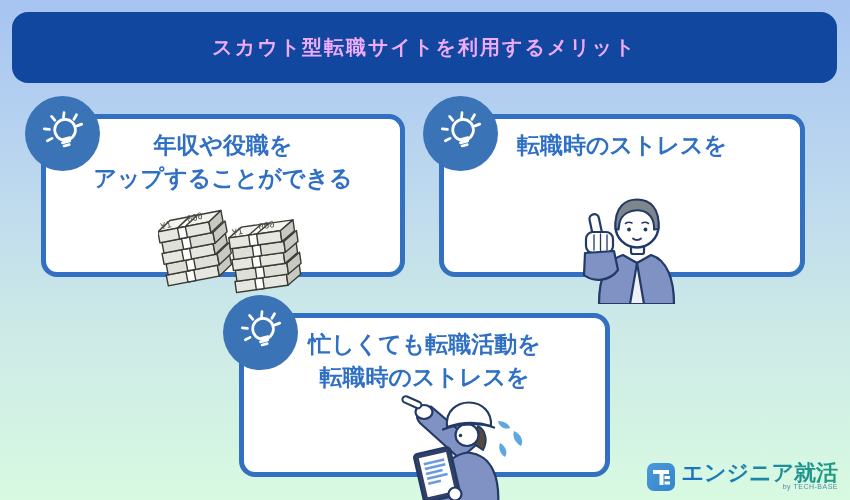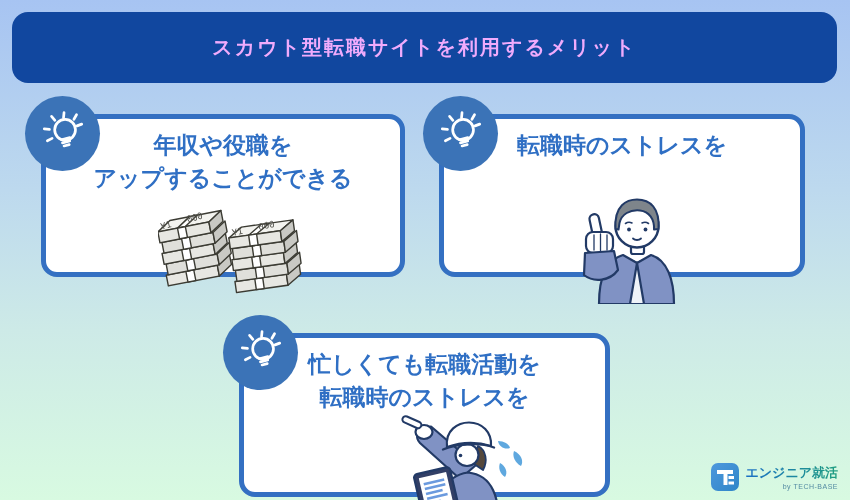--- a/index.html
+++ b/index.html
@@ -13,39 +13,39 @@
     background:#11479f; border-radius:16px;
     display:flex; align-items:center; justify-content:center; box-sizing:border-box;
   }
   .banner-text { color:#f0abfc; font-size:20px; font-weight:bold; letter-spacing:2px; }
   .card {
     position:absolute; background:#ffffff; border:5px solid #3470c2;
     border-radius:16px; box-sizing:border-box;
   }
   .card1 { left:41px;  top:114px; width:364px; height:163px; }
   .card2 { left:439px; top:114px; width:366px; height:163px; }
-  .card3 { left:239px; top:313px; width:371px; height:164px;margin-top:20px; }
+  .card3 { left:239px; top:313px; width:371px; height:164px; }
   .bulb {
     position:absolute; left:-21px; top:-23px; width:75px; height:75px;
     background:#3b73b7; border-radius:50%;
     display:flex; align-items:center; justify-content:center;
   }
   .bulb svg { width:52px; height:52px; }
   .card-text {
     margin-top:10px; text-align:center; color:#2f6fc4;
     font-size:23px; font-weight:bold; line-height:33px;
   }
   .illus { position:absolute; }
   .money  { left:112px; top:72px; width:160px; height:115px; }
   .thumbs { left:130px; top:75px; width:125px; height:110px; }
   .worker { left:142px; top:77px; width:160px; height:112px; }
   .logo { position:absolute; right:12px; top:462px; display:flex; align-items:flex-start; gap:5px; }
   .logo-icon { width:30px; height:30px; }
   .logo-texts { display:flex; flex-direction:column; }
-  .logo-name { font-size:13px; font-weight:bold; line-height:22px; color:#1d7ab4; }
+  .logo-name { font-size:22px; font-weight:bold; line-height:22px; color:#1d7ab4; }
   @supports ((-webkit-background-clip:text) or (background-clip:text)) {
     .logo-name {
       background:linear-gradient(90deg,#1b6fc6,#1f9e80);
       -webkit-background-clip:text; background-clip:text; color:transparent;
     }
   }
   .logo-byline { font-size:7px; color:#548ba3; text-align:right; letter-spacing:0.5px; margin-top:-1px; }
 </style>
 </head>
 <body>

